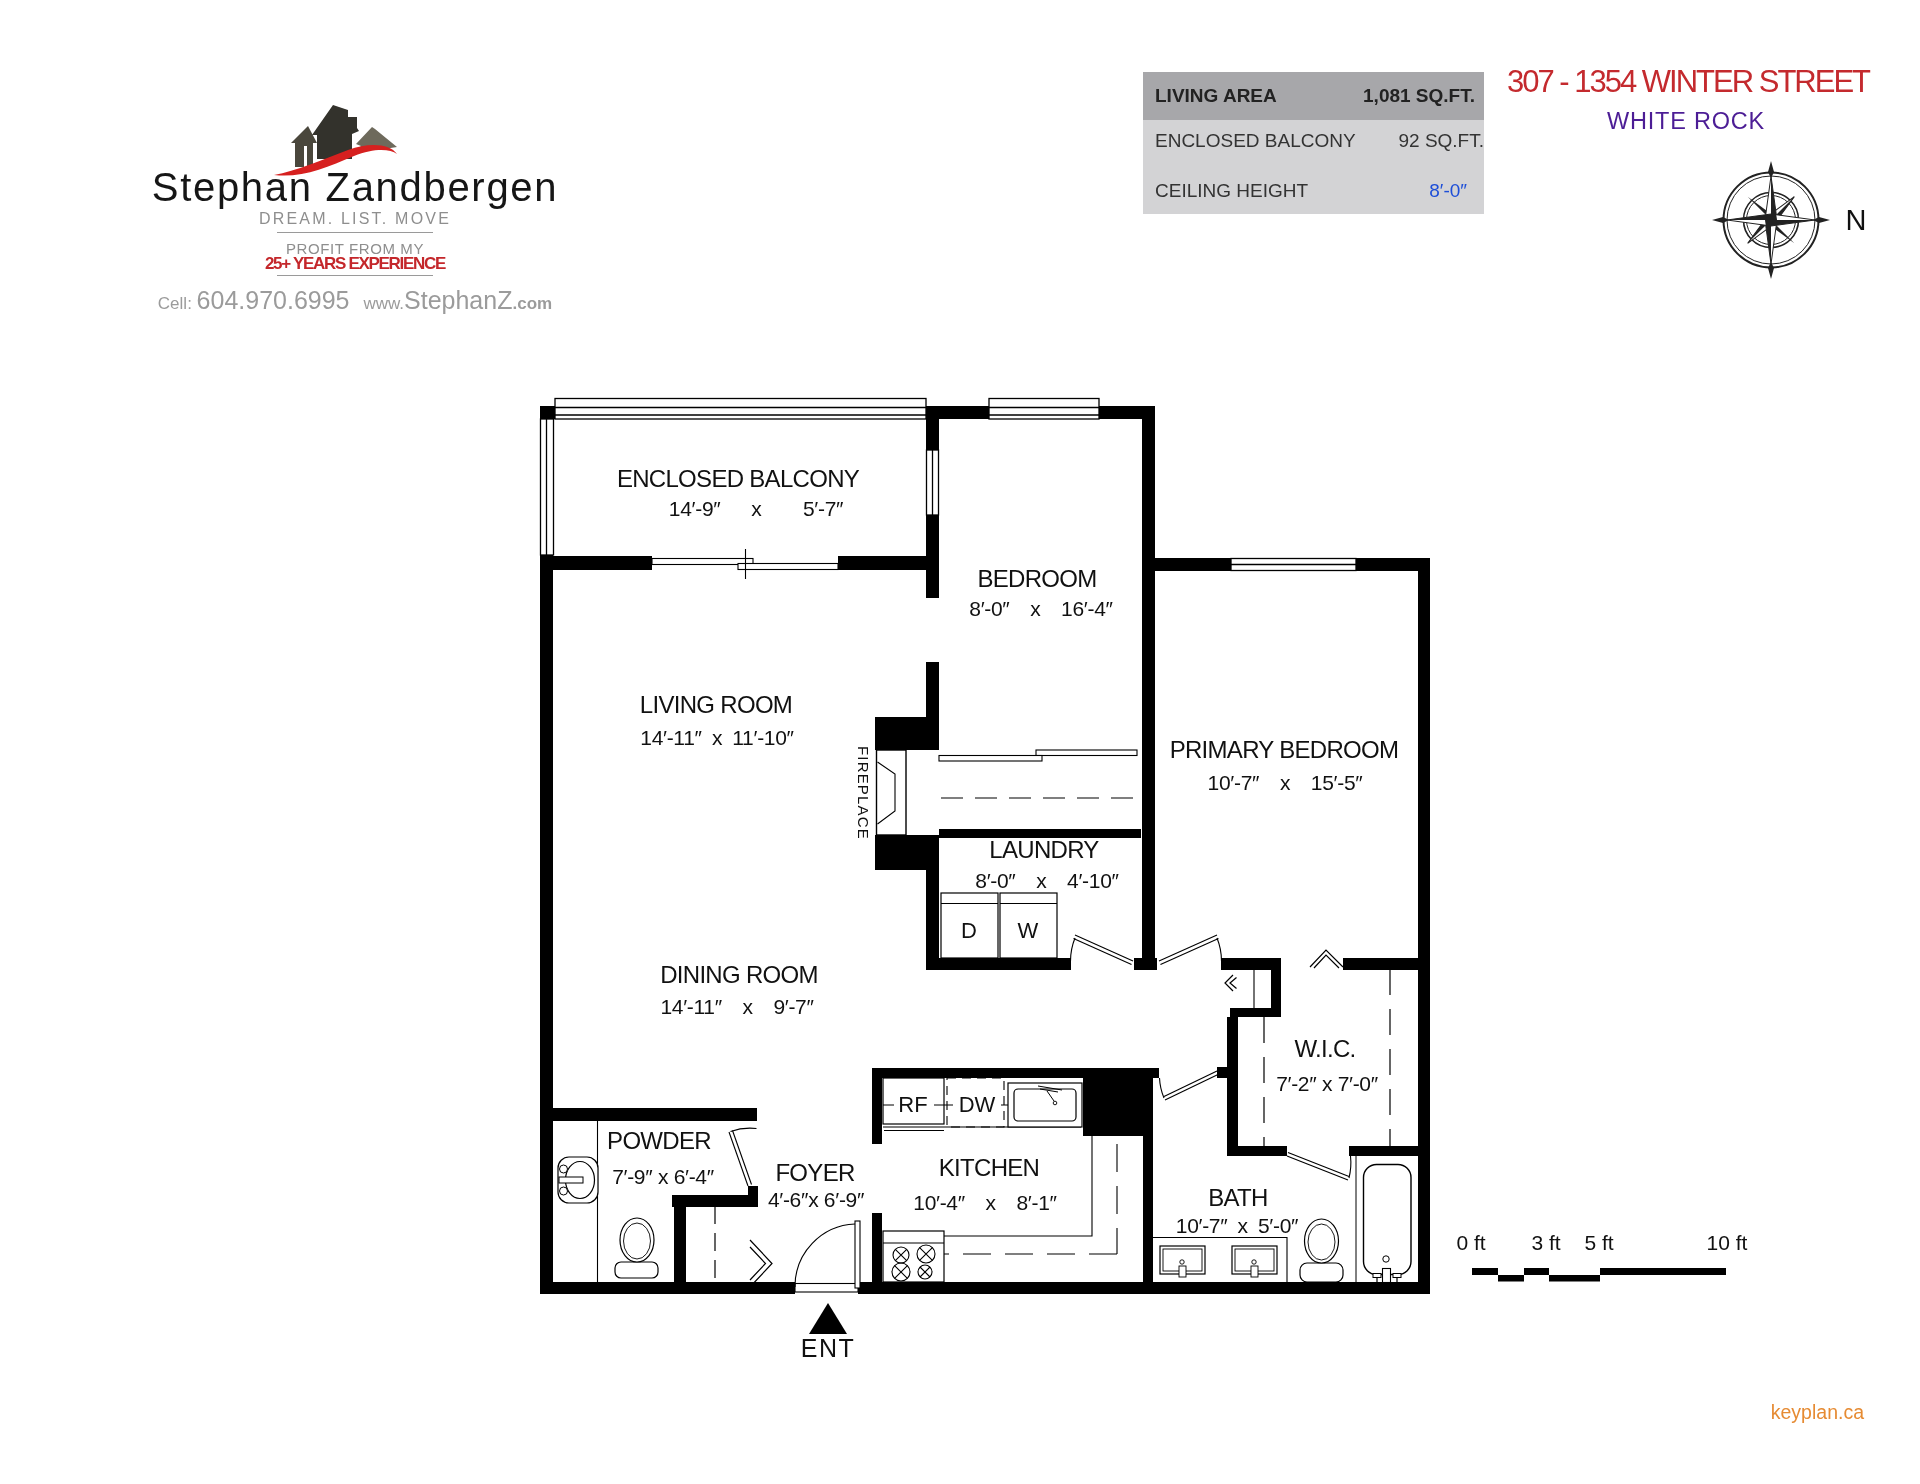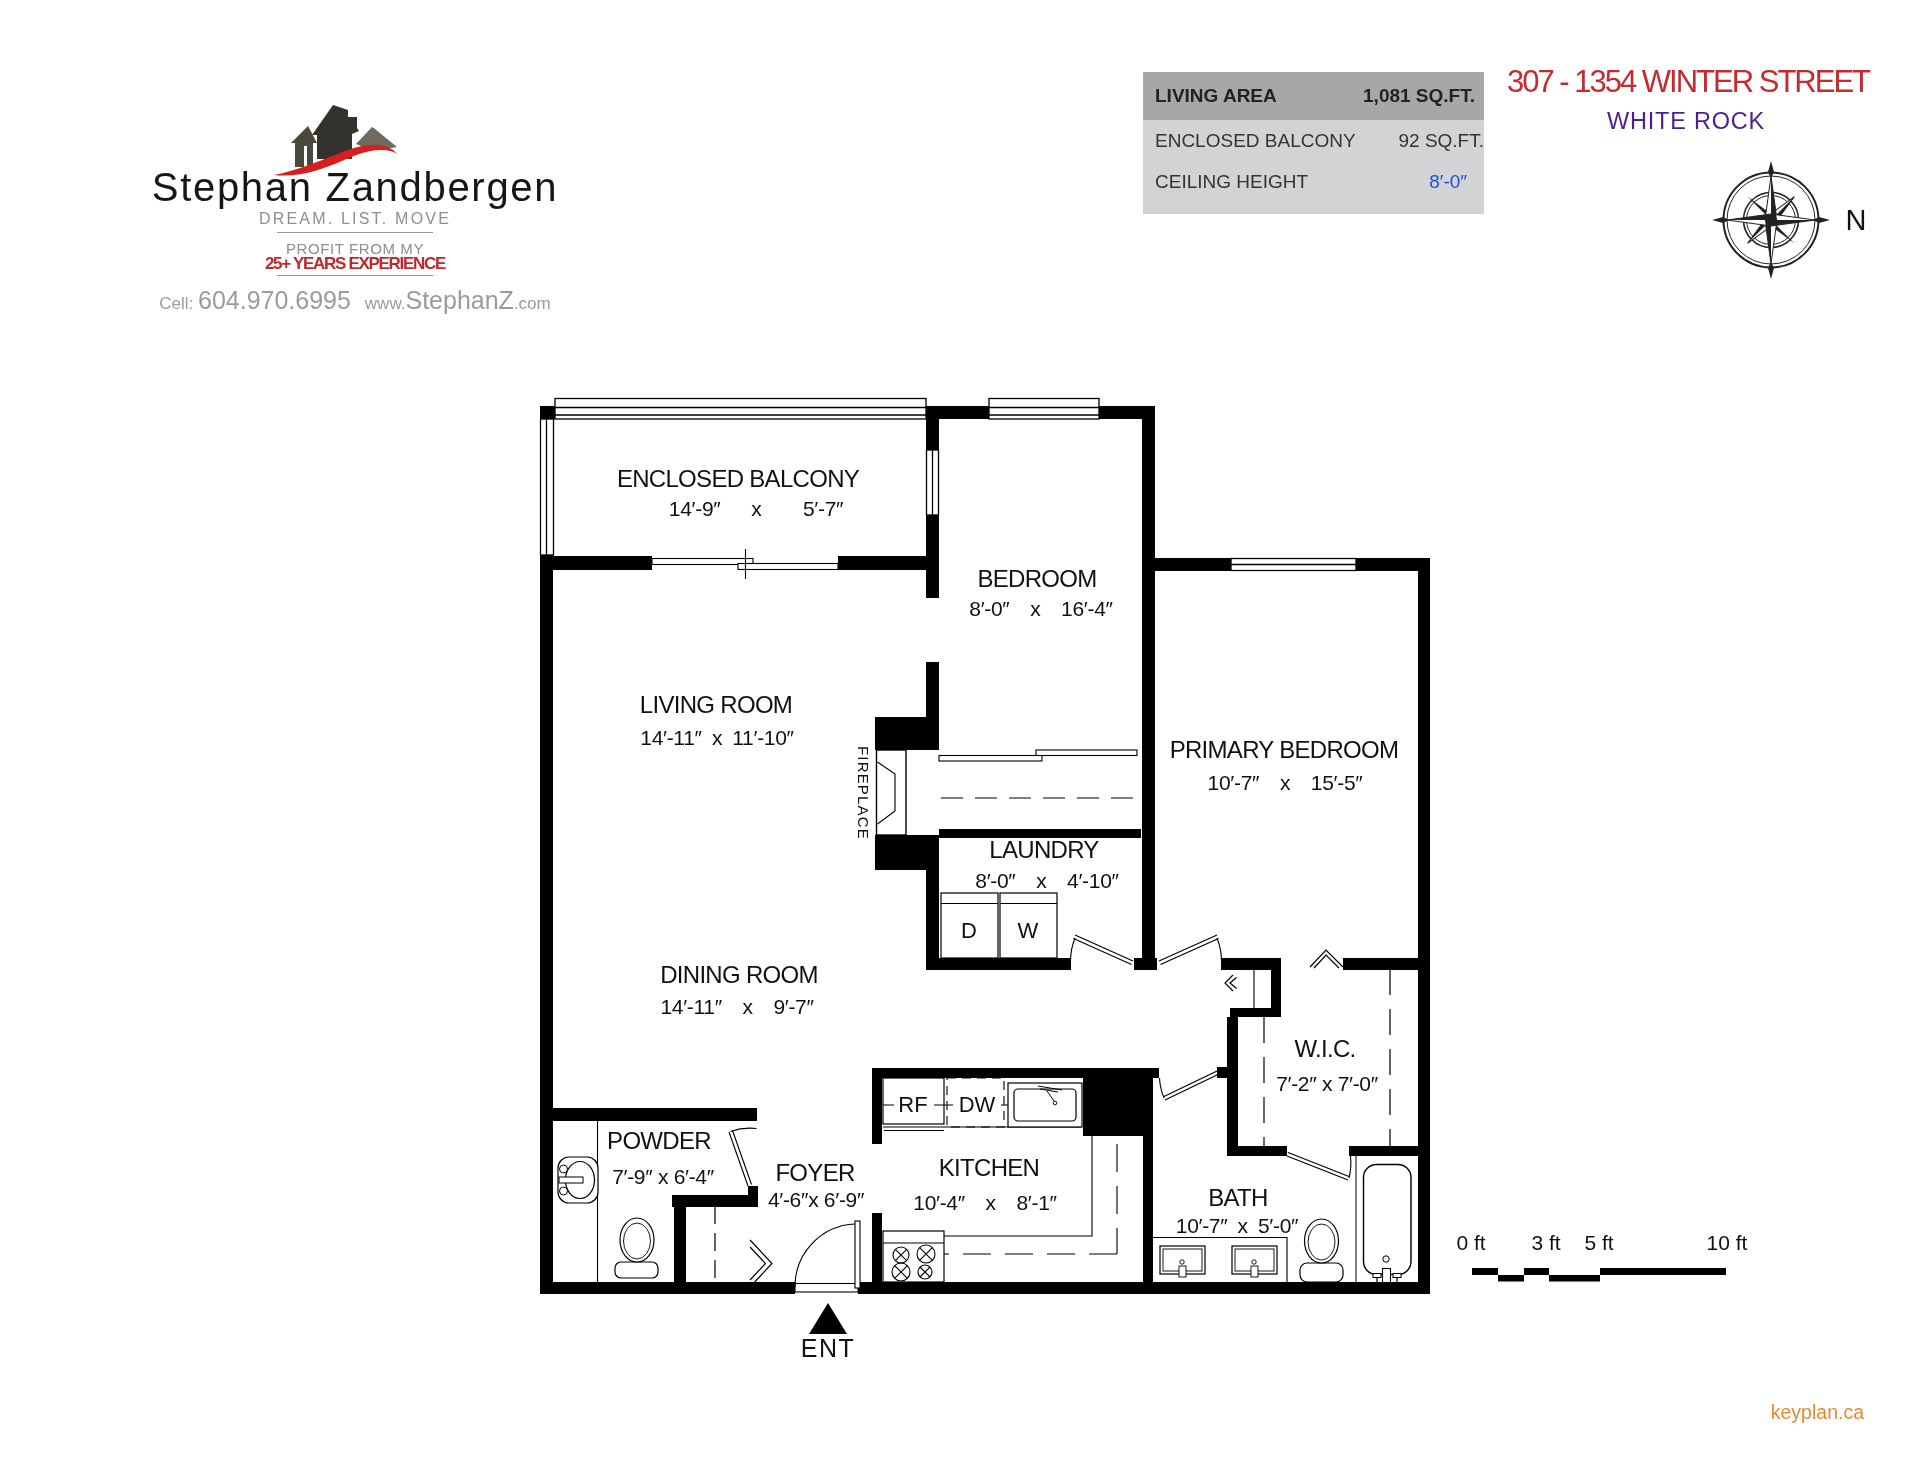--- a/index.html
+++ b/index.html
@@ -29,37 +29,37 @@
 
   <div class="abs" style="left:157px;top:142px;width:156px;height:0;border-top:1.5px solid #9a9a9a;"></div>
 
   <div class="abs" style="left:0px;top:150px;width:470px;font-size:15px;color:#8e8e8e;letter-spacing:0.6px;">PROFIT FROM MY</div>
 
   <div class="abs" style="left:0px;top:164px;width:470px;font-size:17px;color:#c4272b;font-weight:bold;letter-spacing:-1.3px;">25+ YEARS EXPERIENCE</div>
 
   <div class="abs" style="left:157px;top:185px;width:156px;height:0;border-top:1.5px solid #9a9a9a;"></div>
 
   <div class="abs" style="left:-120px;top:196px;width:710px;text-align:center;color:#9b9b9b;font-size:25px;">
-    <span style="font-size:17px;">Cell:&nbsp;</span>604.970.6995&nbsp;&nbsp;<span style="font-size:17px;">www.</span>StephanZ<span style="font-size:17px;">.com</span>
+    <span style="font-size:17px;">Cell:&nbsp;</span>604.970.6995&nbsp;&nbsp;<span style="font-size:17px;">www.</span>StephanZ<span style="font-size:17px;font-weight:bold;">.com</span>
   </div>
 </div>
 
 <div class="abs" style="left:1143px;top:72px;width:341px;">
 
   <div style="height:48px;background:#a7a7aa;display:flex;align-items:center;">
     <span style="font-size:19px;font-weight:bold;color:#222;padding-left:12px;">LIVING AREA</span>
     <span style="font-size:19px;font-weight:bold;color:#222;margin-left:auto;padding-right:9px;">1,081 SQ.FT.</span>
   </div>
 
   <div style="height:41px;background:#d3d3d5;display:flex;align-items:center;">
     <span style="font-size:19px;color:#333;padding-left:12px;">ENCLOSED BALCONY</span>
     <span style="font-size:19px;color:#333;margin-left:auto;">92 SQ.FT.</span>
   </div>
 
-  <div style="height:41px;background:#d3d3d5;display:flex;align-items:center;gap:19px;">
+  <div style="height:41px;background:#d3d3d5;display:flex;align-items:flex-end;gap:19px;">
     <span style="font-size:19px;color:#333;padding-left:12px;">CEILING HEIGHT</span>
     <span style="font-size:19px;color:#1d4ed8;margin-left:auto;padding-right:17px;">8′-0″</span>
   </div>
 
   <div style="height:12px;background:#d3d3d5;"></div>
 </div>
 
 <div class="abs" style="left:1503px;top:64px;width:366px;text-align:right;color:#c42a2e;font-size:31px;letter-spacing:-2px;white-space:nowrap;">307 - 1354 WINTER STREET</div>
 
 <div class="abs" style="left:1503px;top:108px;width:366px;text-align:center;color:#4c1d95;font-size:23.5px;letter-spacing:0.8px;">WHITE ROCK</div>

